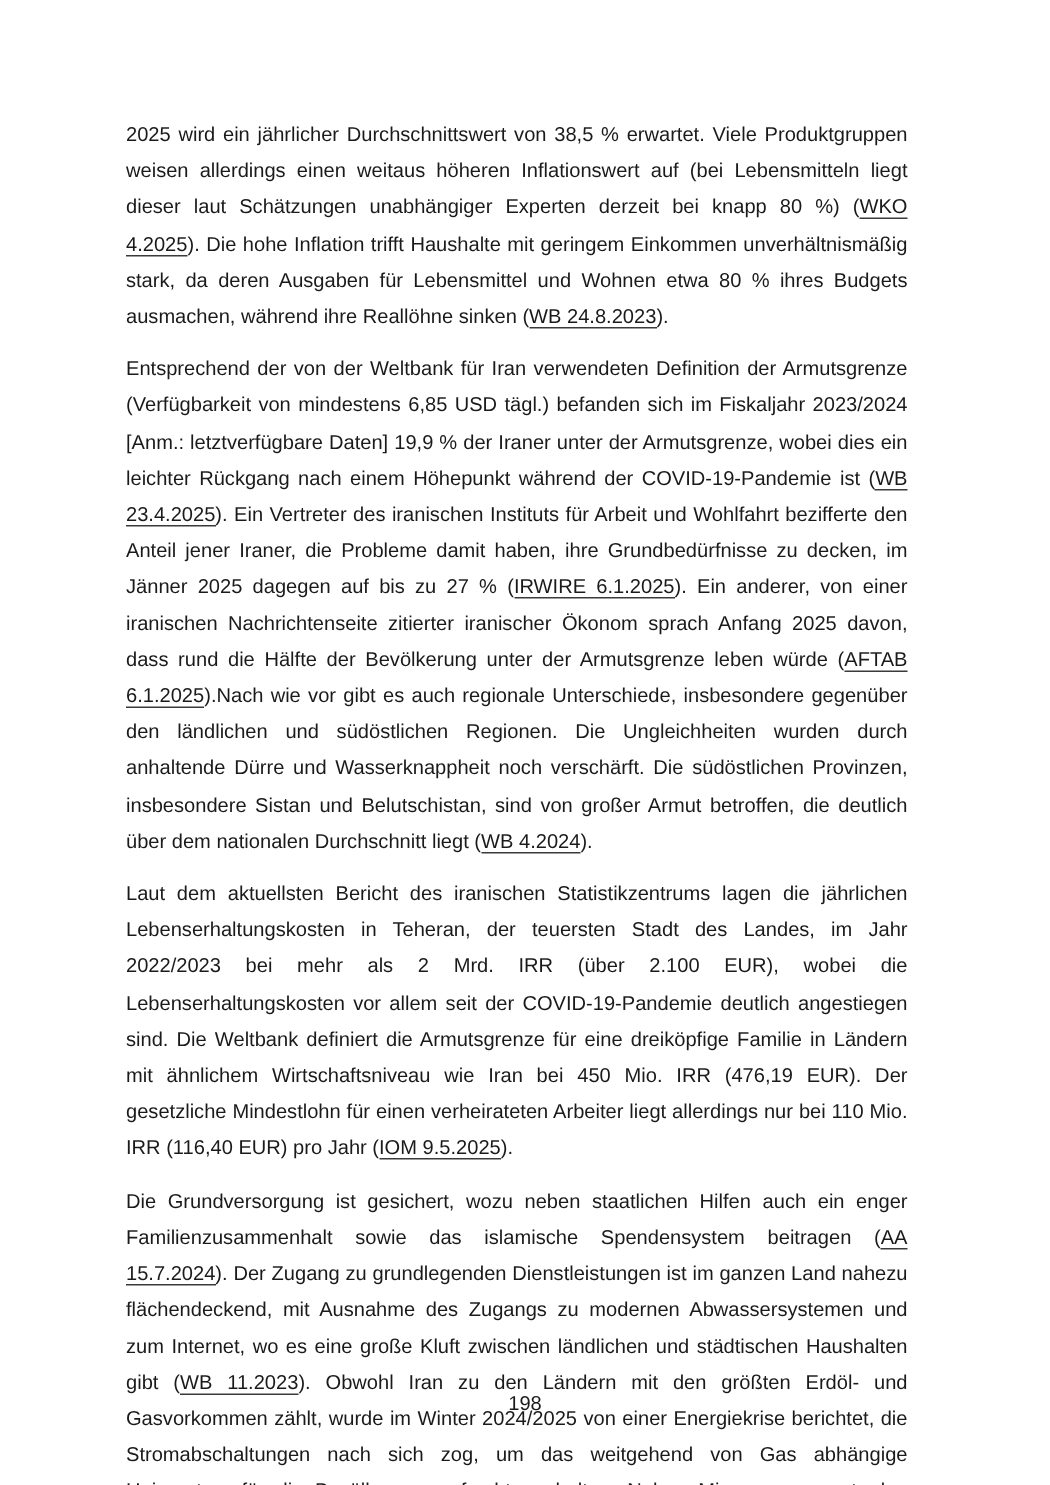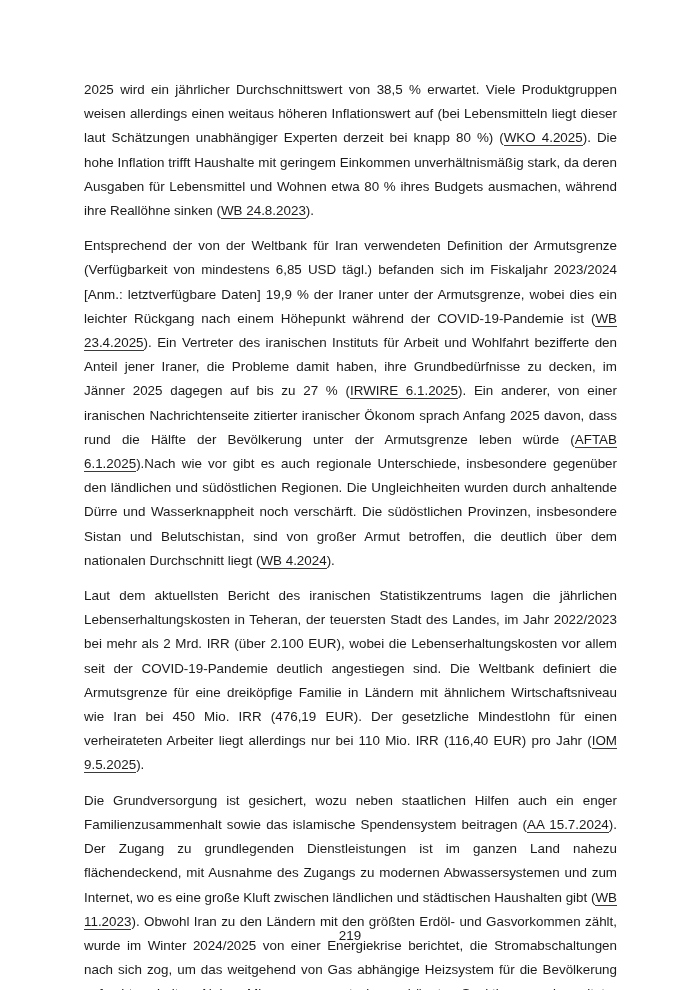--- a/index.html
+++ b/index.html
@@ -3,33 +3,33 @@
   <meta charset="utf-8">
   <style>
     html, body { margin: 0; padding: 0; background: #ffffff; }
     body { width: 700px; height: 990px; position: relative; overflow: hidden; }
     .page {
       position: absolute; left: 84px; top: 78px; width: 533px;
       font-family: "Liberation Sans", sans-serif;
       font-size: 13.4px; line-height: 24.2px; color: #1a1a1a;
       text-align: justify; hyphens: manual;
     }
-    .para { margin: 0 0 11px 0; }
+    .para { margin: 0 12px 11px 0; }
     .cite {
       color: #1a1a1a; text-decoration: none;
       border-bottom: 1.2px solid #3a3a3a; padding-bottom: 0px;
       cursor: pointer;
     }
     .page-number {
       position: absolute; left: 0; right: 0; top: 928px; text-align: center;
       font-family: "Liberation Sans", sans-serif; font-size: 13.4px; color: #1a1a1a;
     }
   </style>
 </head>
 <body>
 
 <div class="page" id="doc-body">
     <p class="para"><span>2025 wird ein jährlicher Durchschnittswert von 38,5 % erwartet. Viele Produktgruppen weisen allerdings einen weitaus höheren Inflationswert auf (bei Lebensmitteln liegt dieser laut Schät­zungen unabhängiger Experten derzeit bei knapp 80 %) (</span><span class="cite">WKO 4.2025</span><span>). Die hohe Inflation trifft Haushalte mit geringem Einkommen unverhältnismäßig stark, da deren Ausgaben für Lebens­mittel und Wohnen etwa 80 % ihres Budgets ausmachen, während ihre Reallöhne sinken (</span><span class="cite">WB 24.8.2023</span><span>).</span></p>
     <p class="para"><span>Entsprechend der von der Weltbank für Iran verwendeten Definition der Armutsgrenze (Verfüg­barkeit von mindestens 6,85 USD tägl.) befanden sich im Fiskaljahr 2023/2024 [Anm.: letztver­fügbare Daten] 19,9 % der Iraner unter der Armutsgrenze, wobei dies ein leichter Rückgang nach einem Höhepunkt während der COVID-19-Pandemie ist (</span><span class="cite">WB 23.4.2025</span><span>). Ein Vertreter des iranischen Instituts für Arbeit und Wohlfahrt bezifferte den Anteil jener Iraner, die Probleme damit haben, ihre Grundbedürfnisse zu decken, im Jänner 2025 dagegen auf bis zu 27 % (</span><span class="cite">IRWIRE 6.1.2025</span><span>). Ein anderer, von einer iranischen Nachrichtenseite zitierter iranischer Ökonom sprach Anfang 2025 davon, dass rund die Hälfte der Bevölkerung unter der Armutsgrenze leben würde (</span><span class="cite">AFTAB 6.1.2025</span><span>).Nach wie vor gibt es auch regionale Unterschiede, insbesondere gegenüber den ländlichen und südöstlichen Regionen. Die Ungleichheiten wurden durch anhaltende Dürre und Wasserknappheit noch verschärft. Die südöstlichen Provinzen, insbesondere Sistan und Belutschistan, sind von großer Armut betroffen, die deutlich über dem nationalen Durchschnitt liegt (</span><span class="cite">WB 4.2024</span><span>).</span></p>
     <p class="para"><span>Laut dem aktuellsten Bericht des iranischen Statistikzentrums lagen die jährlichen Lebenser­haltungskosten in Teheran, der teuersten Stadt des Landes, im Jahr 2022/2023 bei mehr als 2 Mrd. IRR (über 2.100 EUR), wobei die Lebenserhaltungskosten vor allem seit der COVID-19-Pandemie deutlich angestiegen sind. Die Weltbank definiert die Armutsgrenze für eine dreiköpfi­ge Familie in Ländern mit ähnlichem Wirtschaftsniveau wie Iran bei 450 Mio. IRR (476,19 EUR). Der gesetzliche Mindestlohn für einen verheirateten Arbeiter liegt allerdings nur bei 110 Mio. IRR (116,40 EUR) pro Jahr (</span><span class="cite">IOM 9.5.2025</span><span>).</span></p>
     <p class="para"><span>Die Grundversorgung ist gesichert, wozu neben staatlichen Hilfen auch ein enger Familienzu­sammenhalt sowie das islamische Spendensystem beitragen (</span><span class="cite">AA 15.7.2024</span><span>). Der Zugang zu grundlegenden Dienstleistungen ist im ganzen Land nahezu flächendeckend, mit Ausnahme des Zugangs zu modernen Abwassersystemen und zum Internet, wo es eine große Kluft zwischen ländlichen und städtischen Haushalten gibt (</span><span class="cite">WB 11.2023</span><span>). Obwohl Iran zu den Ländern mit den größten Erdöl- und Gasvorkommen zählt, wurde im Winter 2024/2025 von einer Energiekri­se berichtet, die Stromabschaltungen nach sich zog, um das weitgehend von Gas abhängige Heizsystem für die Bevölkerung aufrecht zu halten. Neben Missmanagement, den verhängten Sanktionen und veralteter Infrastruktur wurde dies auch auf israelische Angriffe im Februar 2024 zurückgeführt, bei denen zwei iranische Gaspipelines beschädigt wurden (</span></p>
   </div>
-<div class="page-number">219</div>
+<div class="page-number">198</div>
 
 </body></html>

